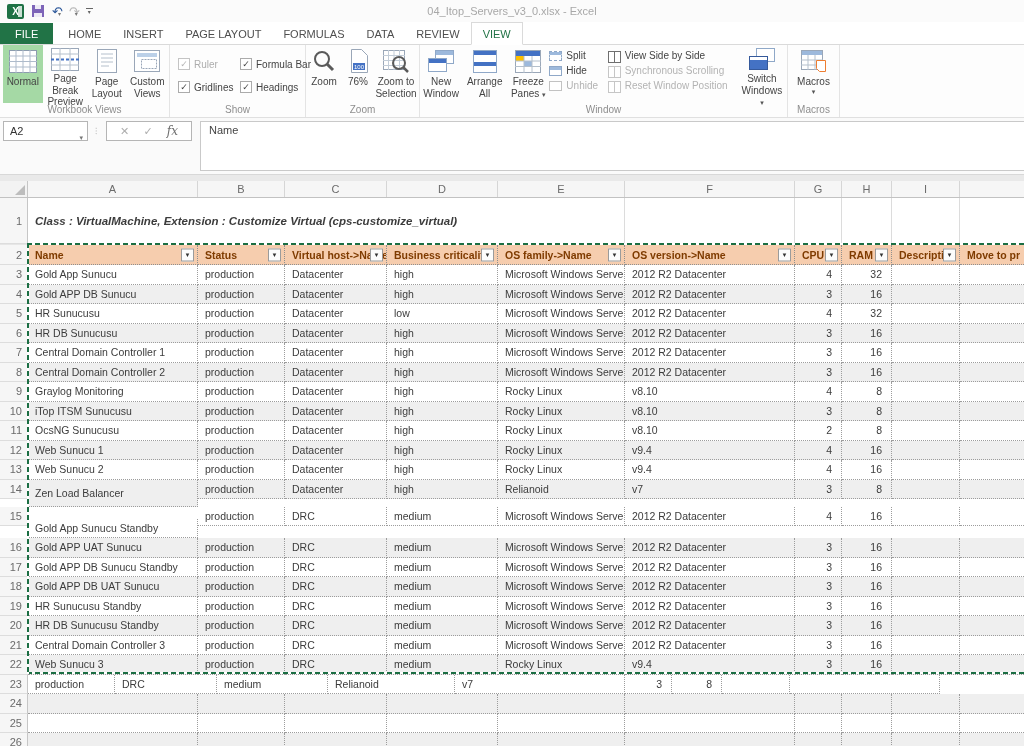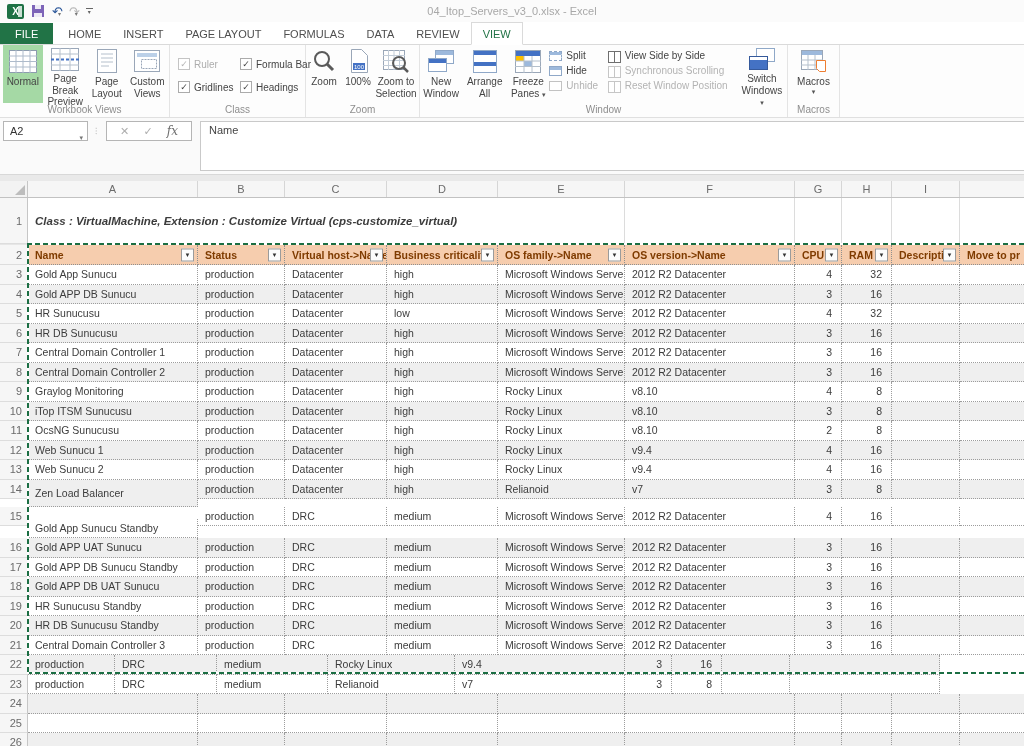--- a/index.html
+++ b/index.html
@@ -192,21 +192,21 @@
           <div class="chk">
             <span class="box">✓</span>
             <span>Gridlines</span>
           </div>
           <div class="chk">
             <span class="box">✓</span>
             <span>Headings</span>
           </div>
         </div>
     </div>
-    <div class="rg-label">Class</div>
+    <div class="rg-label">Show</div>
   </div>
 
   <div class="rgroup" style="width:114px">
     <div class="rg-body">
       <div class="bigbtn" style="width:36px">
         <span class="ic">
           <svg width="24" height="24">
               <circle cx="10" cy="10" r="7" fill="none" stroke="#5A5A5A" stroke-width="2"></circle>
               <line x1="15" y1="15" x2="21" y2="21" stroke="#5A5A5A" stroke-width="3"></line>
             </svg>
@@ -214,21 +214,21 @@
         <span>Zoom</span>
       </div>
       <div class="bigbtn" style="width:32px">
         <span class="ic">
           <svg width="20" height="24">
               <path d="M3.5 0.5h10l6 6v17h-16z" fill="#fff" stroke="#9AA7B8"></path>
               <rect x="5" y="14" width="12" height="7" fill="#4472C4"></rect>
               <text x="11" y="19.5" font-size="6" fill="#fff" text-anchor="middle" font-family="Liberation Sans">100</text>
             </svg>
         </span>
-        <span>100%</span>
+        <span>76%</span>
       </div>
       <div class="bigbtn" style="width:44px">
         <span class="ic">
           <svg width="26" height="23">
               <rect x="0.5" y="0.5" width="21" height="19" fill="#fff" stroke="#9AA7B8"></rect>
               <path d="M0 5.5h22M0 10.5h22M0 15.5h22M5.5 0v20M11 0v20M16.5 0v20" stroke="#C3CDD8"></path>
               <circle cx="16" cy="13" r="6" fill="none" stroke="#5A5A5A" stroke-width="2"></circle>
               <line x1="20.5" y1="17.5" x2="25" y2="22" stroke="#5A5A5A" stroke-width="2.5"></line>
             </svg>
         </span>
@@ -661,20 +661,21 @@
         <div class="cell" style="width: 111px; height: 19.5px;">medium</div>
         <div class="cell" style="width: 127px; height: 19.5px;">Microsoft Windows Server</div>
         <div class="cell" style="width: 170px; height: 19.5px;">2012 R2 Datacenter</div>
         <div class="cell num" style="width: 47px; height: 19.5px;">3</div>
         <div class="cell num" style="width: 50px; height: 19.5px;">16</div>
         <div class="cell" style="width: 68px; height: 19.5px;"></div>
         <div class="cell" style="width: 150px; height: 19.5px;"></div>
       </div>
       <div class="row band">
         <div class="rowno" style="height: 19.5px;">22</div>
+        <div class="cell" style="width: 170px; height: 19.5px;">Web Sunucu 3</div>
         <div class="cell" style="width: 87px; height: 19.5px;">production</div>
         <div class="cell" style="width: 102px; height: 19.5px;">DRC</div>
         <div class="cell" style="width: 111px; height: 19.5px;">medium</div>
         <div class="cell" style="width: 127px; height: 19.5px;">Rocky Linux</div>
         <div class="cell" style="width: 170px; height: 19.5px;">v9.4</div>
         <div class="cell num" style="width: 47px; height: 19.5px;">3</div>
         <div class="cell num" style="width: 50px; height: 19.5px;">16</div>
         <div class="cell" style="width: 68px; height: 19.5px;"></div>
         <div class="cell" style="width: 150px; height: 19.5px;"></div>
       </div>

